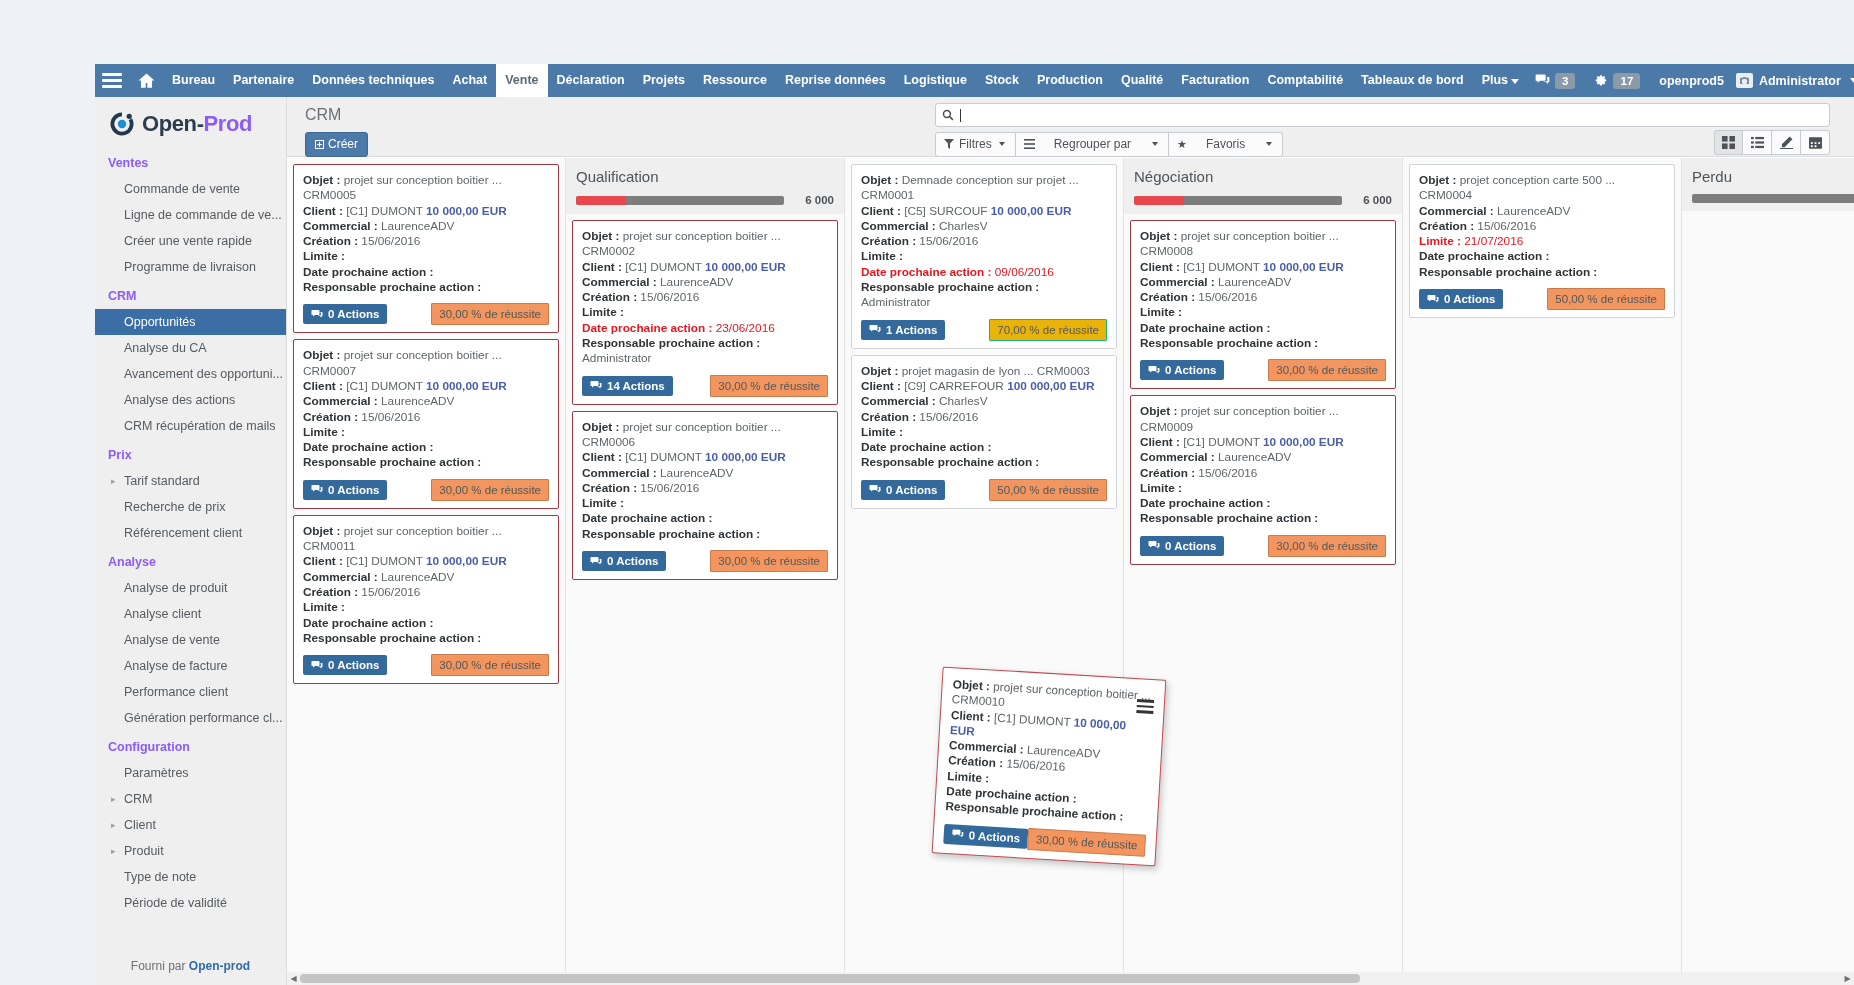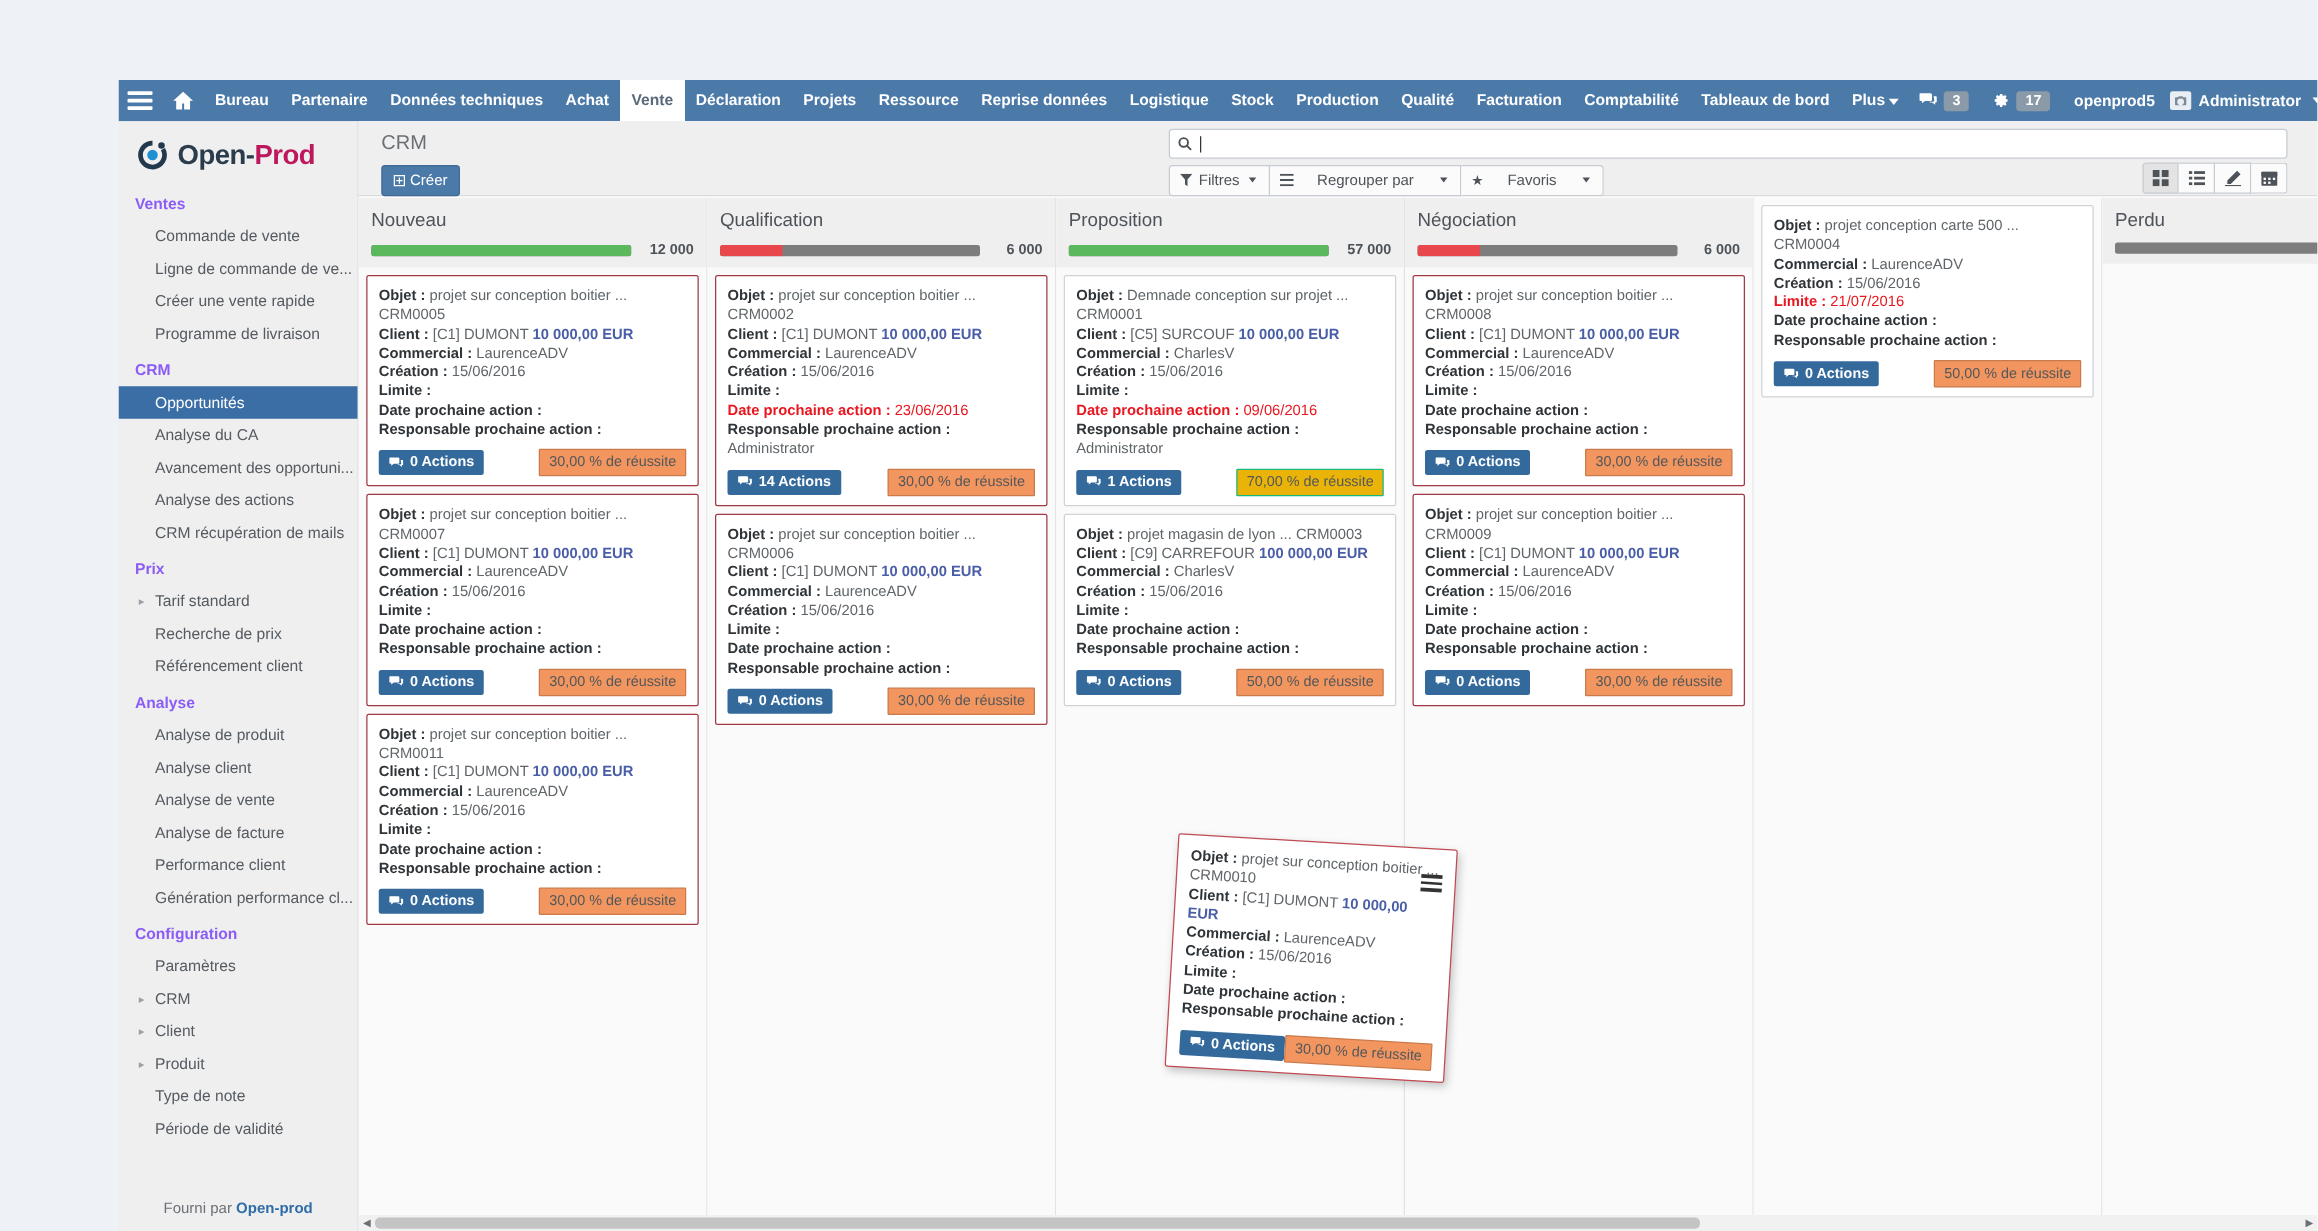--- a/index.html
+++ b/index.html
@@ -46,21 +46,21 @@
   
   .sidebar {
     position: absolute; left: 95px; top: 97px; width: 192px; bottom: 0;
     background: #efefef; border-right: 1px solid #dcdcdc;
   }
   .brand { padding: 14px 0 10px 14px; display: flex; align-items: center; gap: 7px; }
   .brand-mark { width: 26px; height: 26px; position: relative; }
   .brand-text { font-size: 22px; font-weight: bold; letter-spacing: -0.4px; }
   .brand-open { color: #2b3c4c; }
   .brand-dash { color: #2b3c4c; }
-  .brand-prod { color: #be185d; }
+  .brand-prod { color: #8b5cf6; }
   .side-section {
     color: #8b5cf6; font-weight: bold; font-size: 12.5px;
     padding: 9px 0 6px 13px;
   }
   .side-item {
     font-size: 12.5px; color: #555b61; padding: 6px 0 6px 29px; cursor: pointer;
     position: relative; line-height: 14px;
   }
   .side-item.active { background: #3a6ea5; color: #ffffff; }
   .side-item.has-arrow::before {
@@ -367,29 +367,20 @@
               <rect x="2" y="10" width="2" height="2" fill="#fff"></rect>
               <rect x="6" y="10" width="2" height="2" fill="#fff"></rect>
             </svg>
         </div>
       </div>
     </div>
 
     <div class="kanban">
       <div class="kcols" id="kcols">
           <div class="kcol">
-            <div class="kcol-head">
-              <div class="kcol-title">Nouveau</div>
-              <div class="kcol-prog">
-                <div class="prog-track">
-                  <div class="prog-fill" style="width: 100%; background: rgb(92, 184, 92);"></div>
-                </div>
-                <div class="prog-val">12 000</div>
-              </div>
-            </div>
             <div class="kcol-body">
               <div class="card">
                 <div class="crow"><b>Objet :</b> <span>projet sur conception boitier ...</span></div>
                 <div class="crow">CRM0005</div>
                 <div class="crow"><b>Client :</b> <span>[C1] DUMONT</span> <span class="amount">10 000,00 EUR</span></div>
                 <div class="crow"><b>Commercial :</b> <span>LaurenceADV</span></div>
                 <div class="crow"><b>Création :</b> <span>15/06/2016</span></div>
                 <div class="crow"><b>Limite :</b> <span></span></div>
                 <div class="crow"><b>Date prochaine action :</b> <span></span></div>
                 <div class="crow"><b>Responsable prochaine action :</b> <span></span></div>
@@ -493,29 +484,20 @@
                       <path d="M19 6h3a1 1 0 0 1 1 1v6a1 1 0 0 1-1 1h-1v3l-4-3h-3v-1h4a2 2 0 0 0 2-2z"></path>
                     </svg>
                     <span>0 Actions</span>
                   </span>
                   <span class="pct orange">30,00 % de réussite</span>
                 </div>
               </div>
             </div>
           </div>
           <div class="kcol">
-            <div class="kcol-head">
-              <div class="kcol-title">Proposition</div>
-              <div class="kcol-prog">
-                <div class="prog-track">
-                  <div class="prog-fill" style="width: 100%; background: rgb(92, 184, 92);"></div>
-                </div>
-                <div class="prog-val">57 000</div>
-              </div>
-            </div>
             <div class="kcol-body">
               <div class="card plain">
                 <div class="crow"><b>Objet :</b> <span>Demnade conception sur projet ...</span></div>
                 <div class="crow">CRM0001</div>
                 <div class="crow"><b>Client :</b> <span>[C5] SURCOUF</span> <span class="amount">10 000,00 EUR</span></div>
                 <div class="crow"><b>Commercial :</b> <span>CharlesV</span></div>
                 <div class="crow"><b>Création :</b> <span>15/06/2016</span></div>
                 <div class="crow"><b>Limite :</b> <span></span></div>
                 <div class="crow red"><b>Date prochaine action :</b> <span>09/06/2016</span></div>
                 <div class="crow"><b>Responsable prochaine action :</b> <span>Administrator</span></div>

